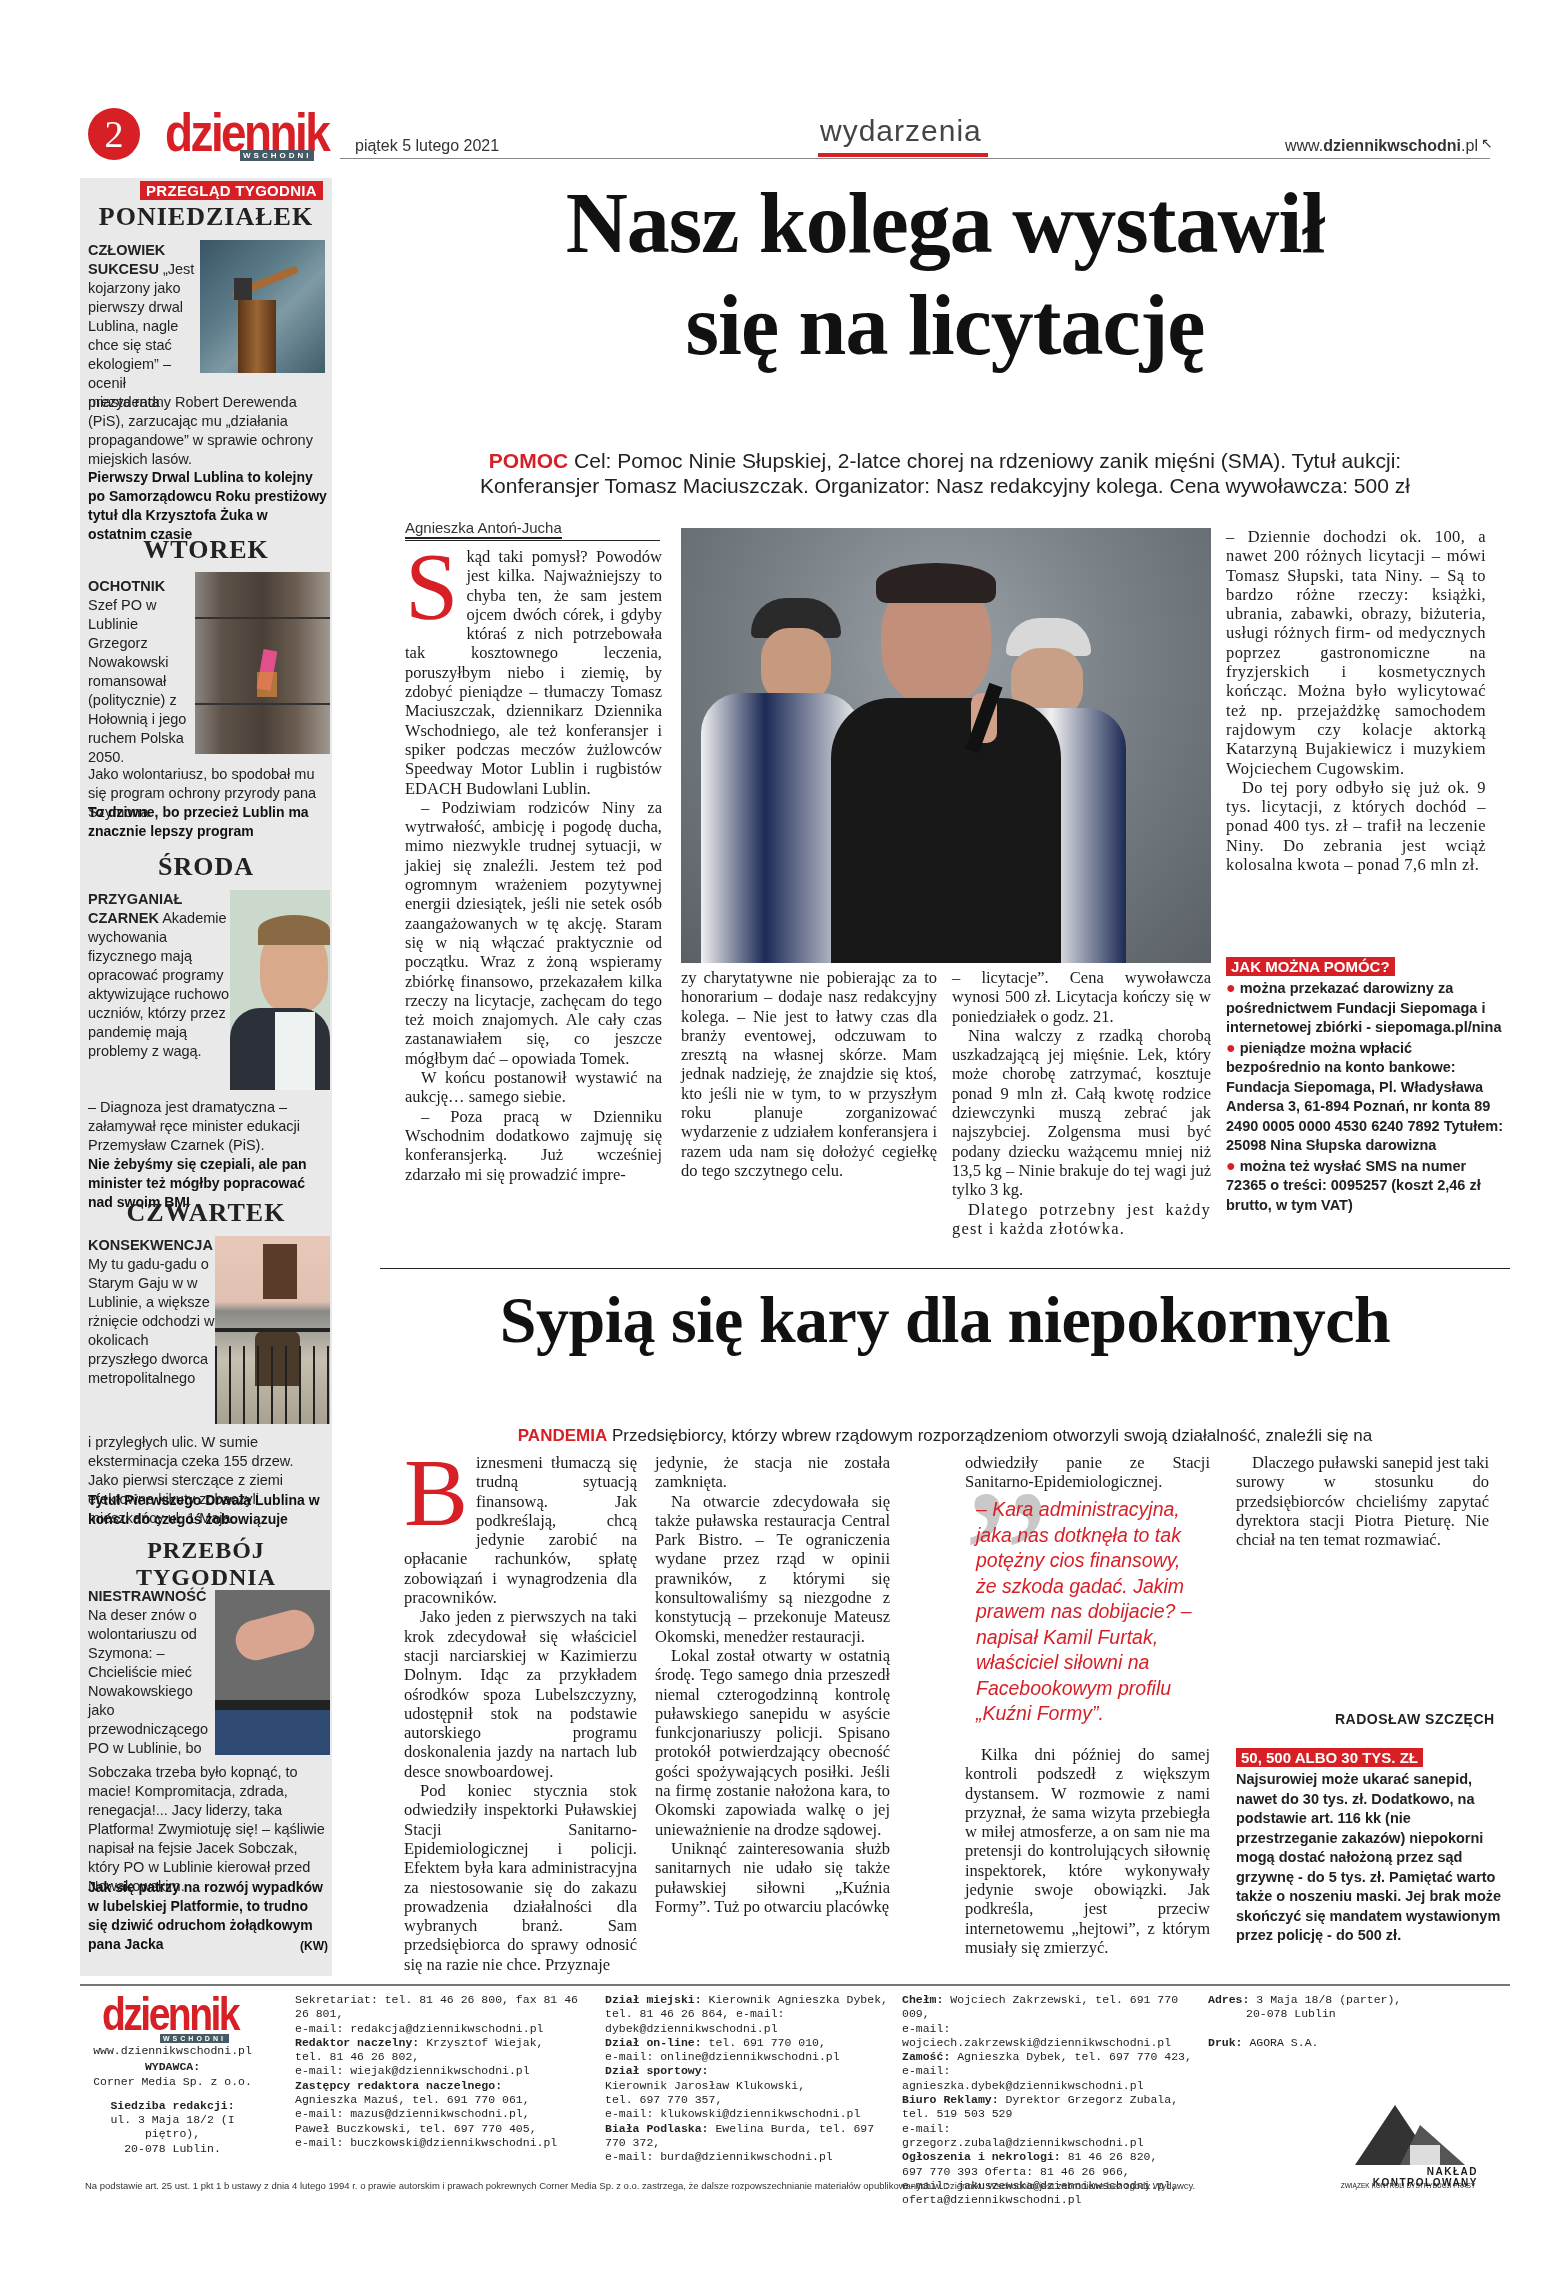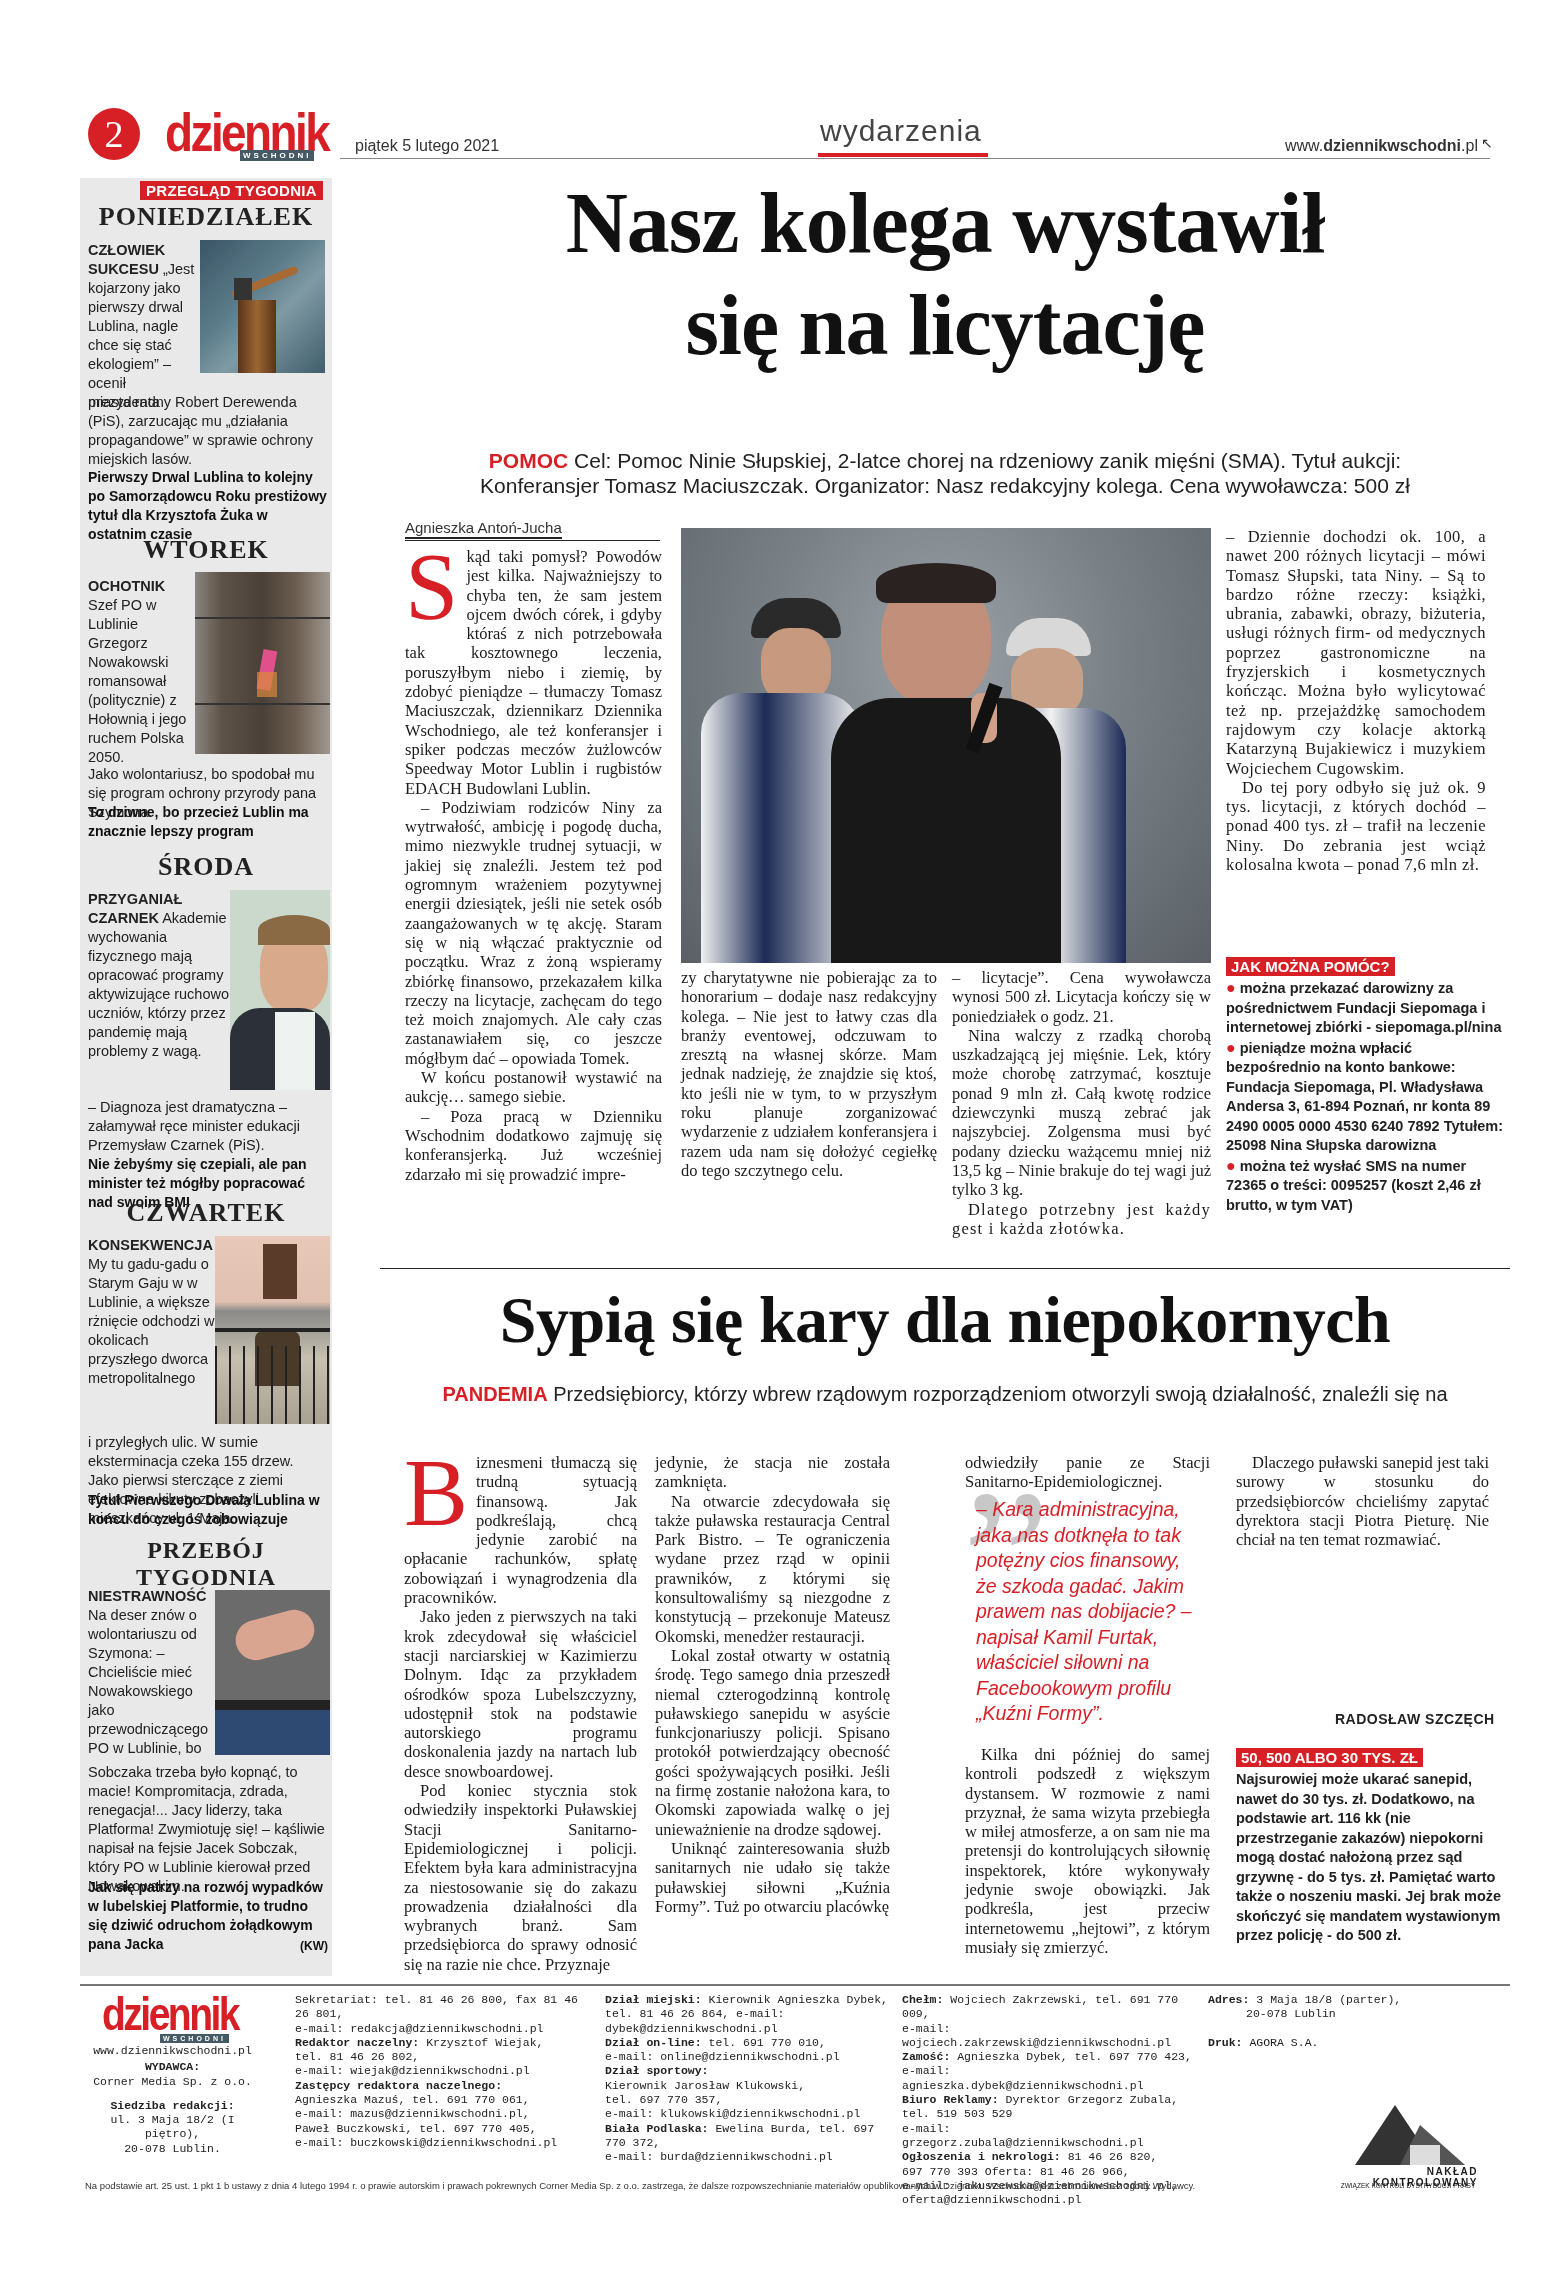--- a/index.html
+++ b/index.html
@@ -184,21 +184,21 @@
 <div class="abs" style="left:1226px;top:957px;width:280px">
   <div class="box-head">JAK MOŻNA POMÓC?</div>
   <div class="box-text" style="margin-top:2px"><span class="bullet">●</span> <span>można przekazać darowizny za pośrednictwem Fundacji Siepomaga i internetowej zbiórki - siepomaga.pl/nina</span></div>
   <div class="box-text"><span class="bullet">●</span> <span>pieniądze można wpłacić bezpośrednio na konto bankowe: Fundacja Siepomaga, Pl. Władysława Andersa 3, 61-894 Poznań, nr konta 89 2490 0005 0000 4530 6240 7892 Tytułem: 25098 Nina Słupska darowizna</span></div>
   <div class="box-text"><span class="bullet">●</span> <span>można też wysłać SMS na numer 72365 o treści: 0095257 (koszt 2,46 zł brutto, w tym VAT)</span></div>
 </div>
 
 <div class="abs rule" style="left:380px;top:1268px;width:1130px"></div>
 
 <div class="abs title2">Sypią się kary dla niepokornych</div>
-<div class="abs lead" style="left:380px;top:1383px;width:1130px;font-size:20px;line-height:23px">
+<div class="abs lead" style="left:380px;top:1424px;width:1130px;font-size:17px;line-height:23px">
   <div><span class="kw">PANDEMIA</span> <span>Przedsiębiorcy, którzy wbrew rządowym rozporządzeniom otworzyli swoją działalność, znaleźli się na</span></div>
 </div>
 
 <div class="abs col" style="left:404px;top:1453px;width:233px">
   <span class="dropcap">B</span>
   <p class="noind">iznesmeni tłumaczą się trudną sytuacją finansową. Jak podkreślają, chcą jedynie zarobić na opłacanie rachunków, spłatę zobowiązań i wynagrodzenia dla pracowników.</p>
   <p>Jako jeden z pierwszych na taki krok zdecydował się właściciel stacji narciarskiej w Kazimierzu Dolnym. Idąc za przykładem ośrodków spoza Lubelszczyzny, udostępnił stok na podstawie autorskiego programu doskonalenia jazdy na nartach lub desce snowboardowej.</p>
   <p>Pod koniec stycznia stok odwiedziły inspektorki Puławskiej Stacji Sanitarno-Epidemiologicznej i policji. Efektem była kara administracyjna za niestosowanie się do zakazu prowadzenia działalności dla wybranych branż. Sam przedsiębiorca do sprawy odnosić się na razie nie chce. Przyznaje</p>
 </div>
 <div class="abs col" style="left:655px;top:1453px;width:235px">

